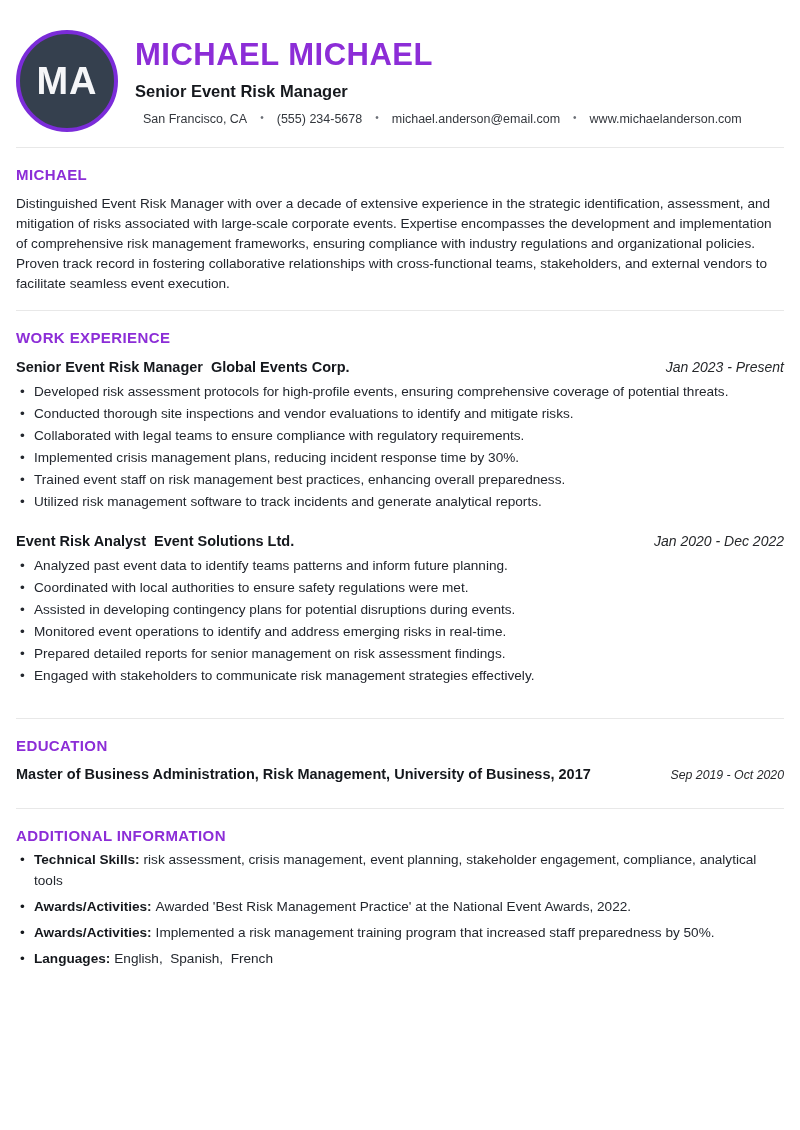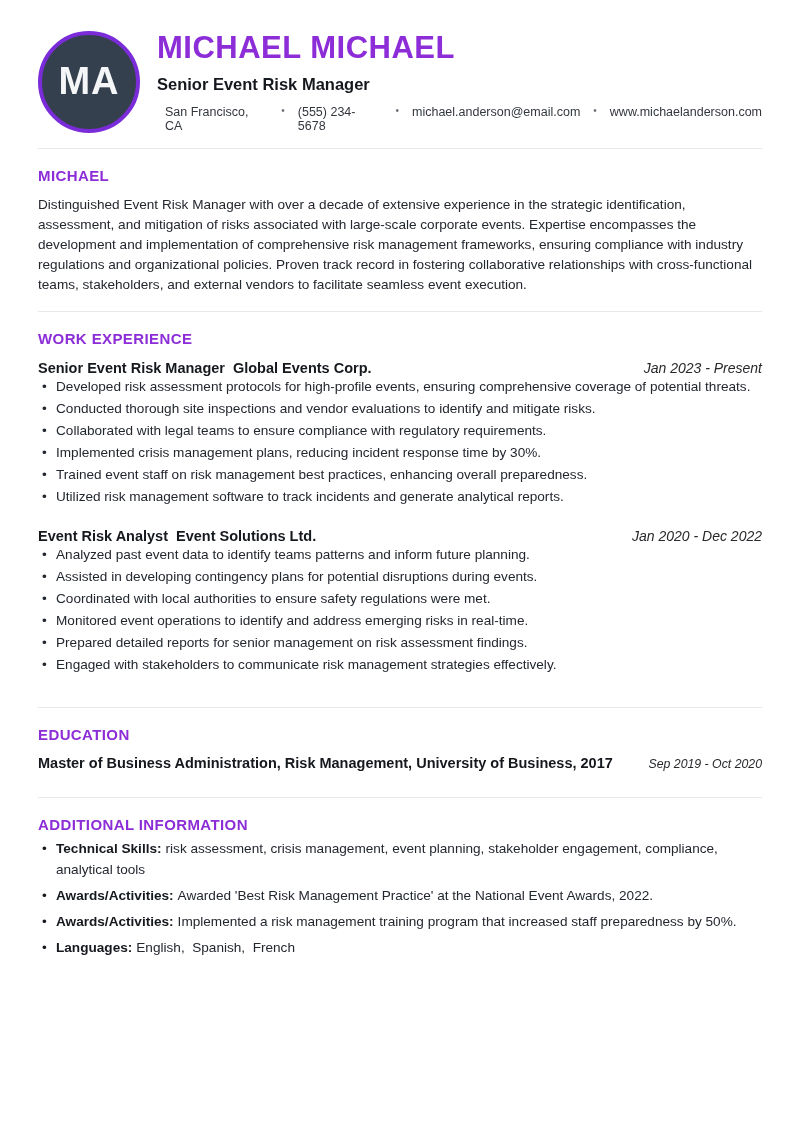--- a/index.html
+++ b/index.html
@@ -4,21 +4,21 @@
 <style>
   * { margin: 0; padding: 0; box-sizing: border-box; }
   html, body { background: #ffffff; }
   body {
     width: 800px; height: 1130px;
     font-family: "Liberation Sans", sans-serif;
     color: #23272e;
     overflow: hidden;
   }
   .page { width: 800px; height: 1130px; background: #fff; }
-  .content { padding: 0 38px; }
+  .content { padding: 0 16px; }
 
   
   .header { display: flex; align-items: center; gap: 17px; padding-top: 30px; }
   .avatar {
     width: 102px; height: 102px; border-radius: 50%;
     background: #35404e; border: 4px solid #7b2cd9;
     display: flex; align-items: center; justify-content: center;
     color: #f5f6f8; font-size: 38px; font-weight: 700; letter-spacing: 1px;
     flex: 0 0 auto;
   }
@@ -52,21 +52,21 @@
     margin-top: 11px; font-size: 13.6px; line-height: 20px; color: #23272e;
   }
 
   
   .job-header { display: flex; align-items: baseline; margin-top: 13px; }
   .job-header.second { margin-top: 20px; }
   .job-title { font-size: 14.5px; font-weight: 700; color: #15181d; }
   .job-company { font-size: 14.5px; font-weight: 700; color: #15181d; margin-left: 8px; }
   .job-dates { margin-left: auto; font-size: 14px; font-style: italic; color: #26282b; }
 
-  ul.bullets { list-style: none; }
+  ul.bullets { list-style: none; margin-top: 6px; }
   ul.bullets li {
     position: relative; padding-left: 18px;
     font-size: 13.6px; line-height: 22px; color: #23272e;
   }
   ul.bullets li::before {
     content: "\2022";
     position: absolute; left: 4px; top: 0;
     color: #23272e; font-size: 13.6px; line-height: 22px;
   }
 
@@ -138,22 +138,22 @@
       <li>Utilized risk management software to track incidents and generate analytical reports.</li>
     </ul>
 
     <div class="job-header second">
       <span class="job-title">Event Risk Analyst</span>
       <span class="job-company">Event Solutions Ltd.</span>
       <span class="job-dates">Jan 2020 - Dec 2022</span>
     </div>
     <ul class="bullets">
       <li>Analyzed past event data to identify teams patterns and inform future planning.</li>
+      <li>Coordinated with local authorities to ensure safety regulations were met.</li>
       <li>Assisted in developing contingency plans for potential disruptions during events.</li>
-      <li>Coordinated with local authorities to ensure safety regulations were met.</li>
       <li>Monitored event operations to identify and address emerging risks in real-time.</li>
       <li>Prepared detailed reports for senior management on risk assessment findings.</li>
       <li>Engaged with stakeholders to communicate risk management strategies effectively.</li>
     </ul>
 
     <hr class="divider div-3">
 
     <div class="section-heading">EDUCATION</div>
     <div class="edu-row">
       <span class="edu-degree">Master of Business Administration, Risk Management, University of Business, 2017</span>

